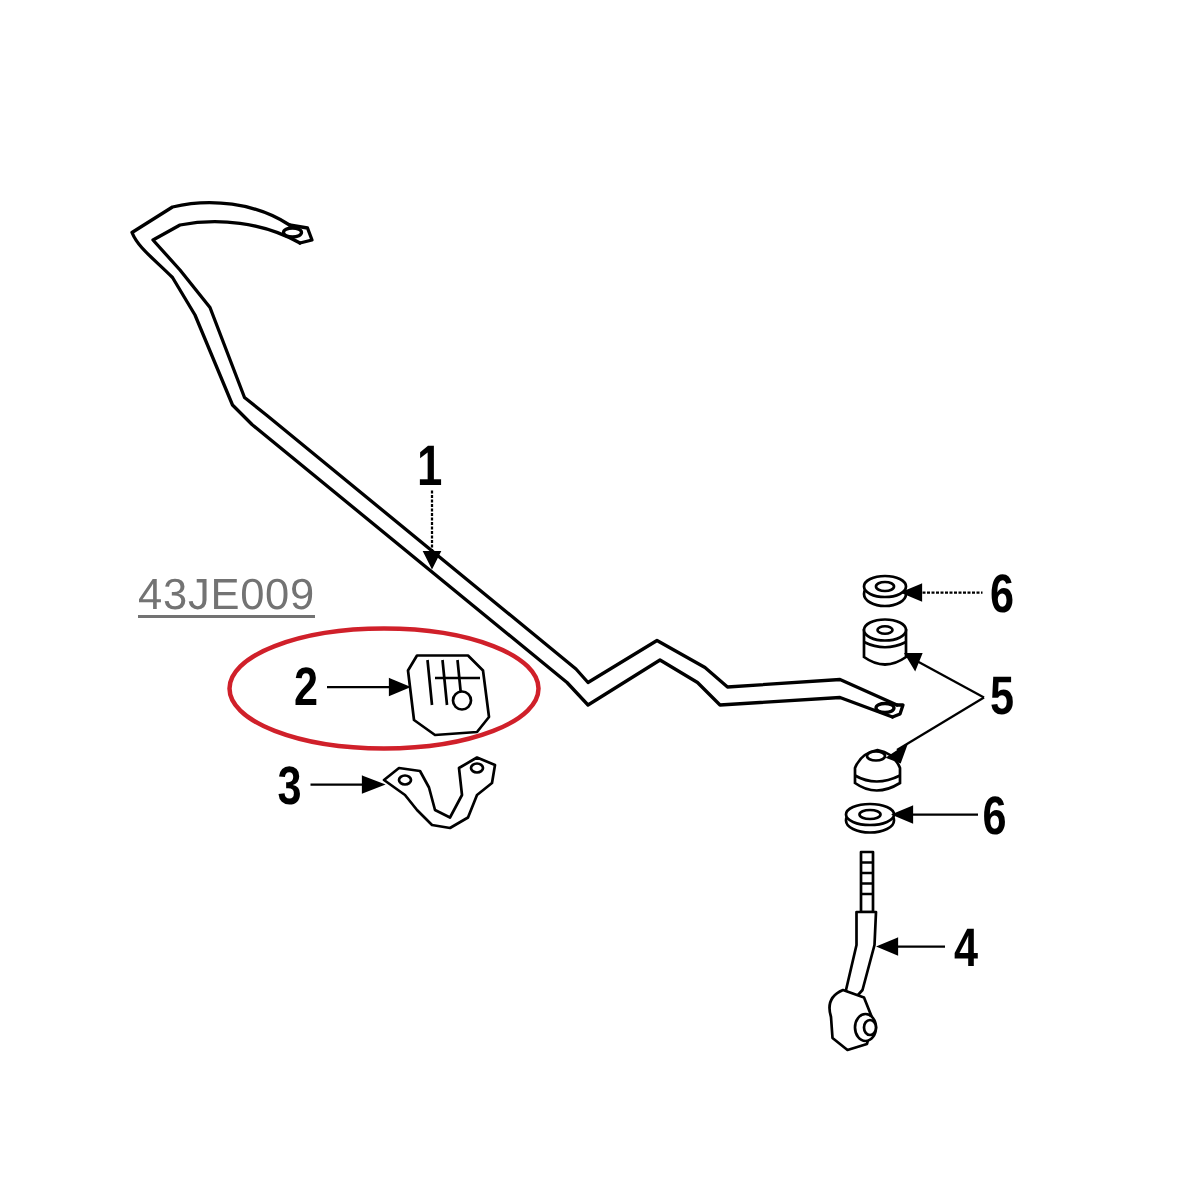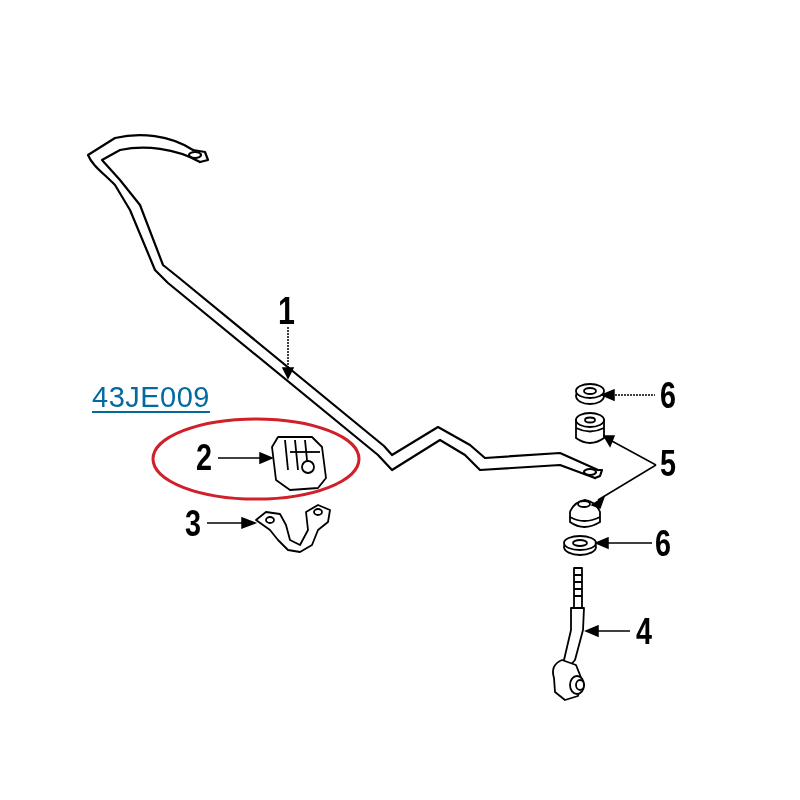--- a/index.html
+++ b/index.html
@@ -1,19 +1,19 @@
 <!DOCTYPE html>
 <html><head>
 <meta charset="utf-8">
 <style>
   html,body{margin:0;padding:0;background:#fff;}
   #stage{position:relative;width:800px;height:800px;background:#fff;overflow:hidden;}
   svg{position:absolute;left:0;top:0;}
   .num{position:absolute;font-family:"Liberation Sans",sans-serif;font-weight:bold;color:#000;line-height:1;transform:scaleX(0.8);transform-origin:left top;}
-  .partno{position:absolute;left:92px;top:381px;font-family:"Liberation Sans",sans-serif;font-size:29px;color:#0369a1;text-decoration:underline;text-decoration-thickness:2px;text-underline-offset:4px;letter-spacing:0.5px;}
+  .partno{position:absolute;left:92px;top:381px;font-family:"Liberation Sans",sans-serif;font-size:29px;color:#737373;text-decoration:underline;text-decoration-thickness:2px;text-underline-offset:4px;letter-spacing:0.5px;}
 </style>
 </head>
 <body>
 
 <div id="stage">
   <svg width="800" height="800" viewBox="0 0 800 800">
 
     <g fill="none" stroke="#000" stroke-width="2.2" stroke-linejoin="round" stroke-linecap="round">
       <path d="M193,150 C170,135 140,132 115,138 L88,155 C92,165 102,172 115,185 L130,210 L155,270 L168,283 L378,455 L392,470 L440,440 L465,455 L480,470 L560,465 L595,478"></path>
       <path d="M200,162 C175,148 145,145 120,150 L102,160 L120,180 L140,205 L163,265 L178,277 L384,446 L392,455 L438,427 L470,445 L485,458 L560,453 L598,470"></path>

